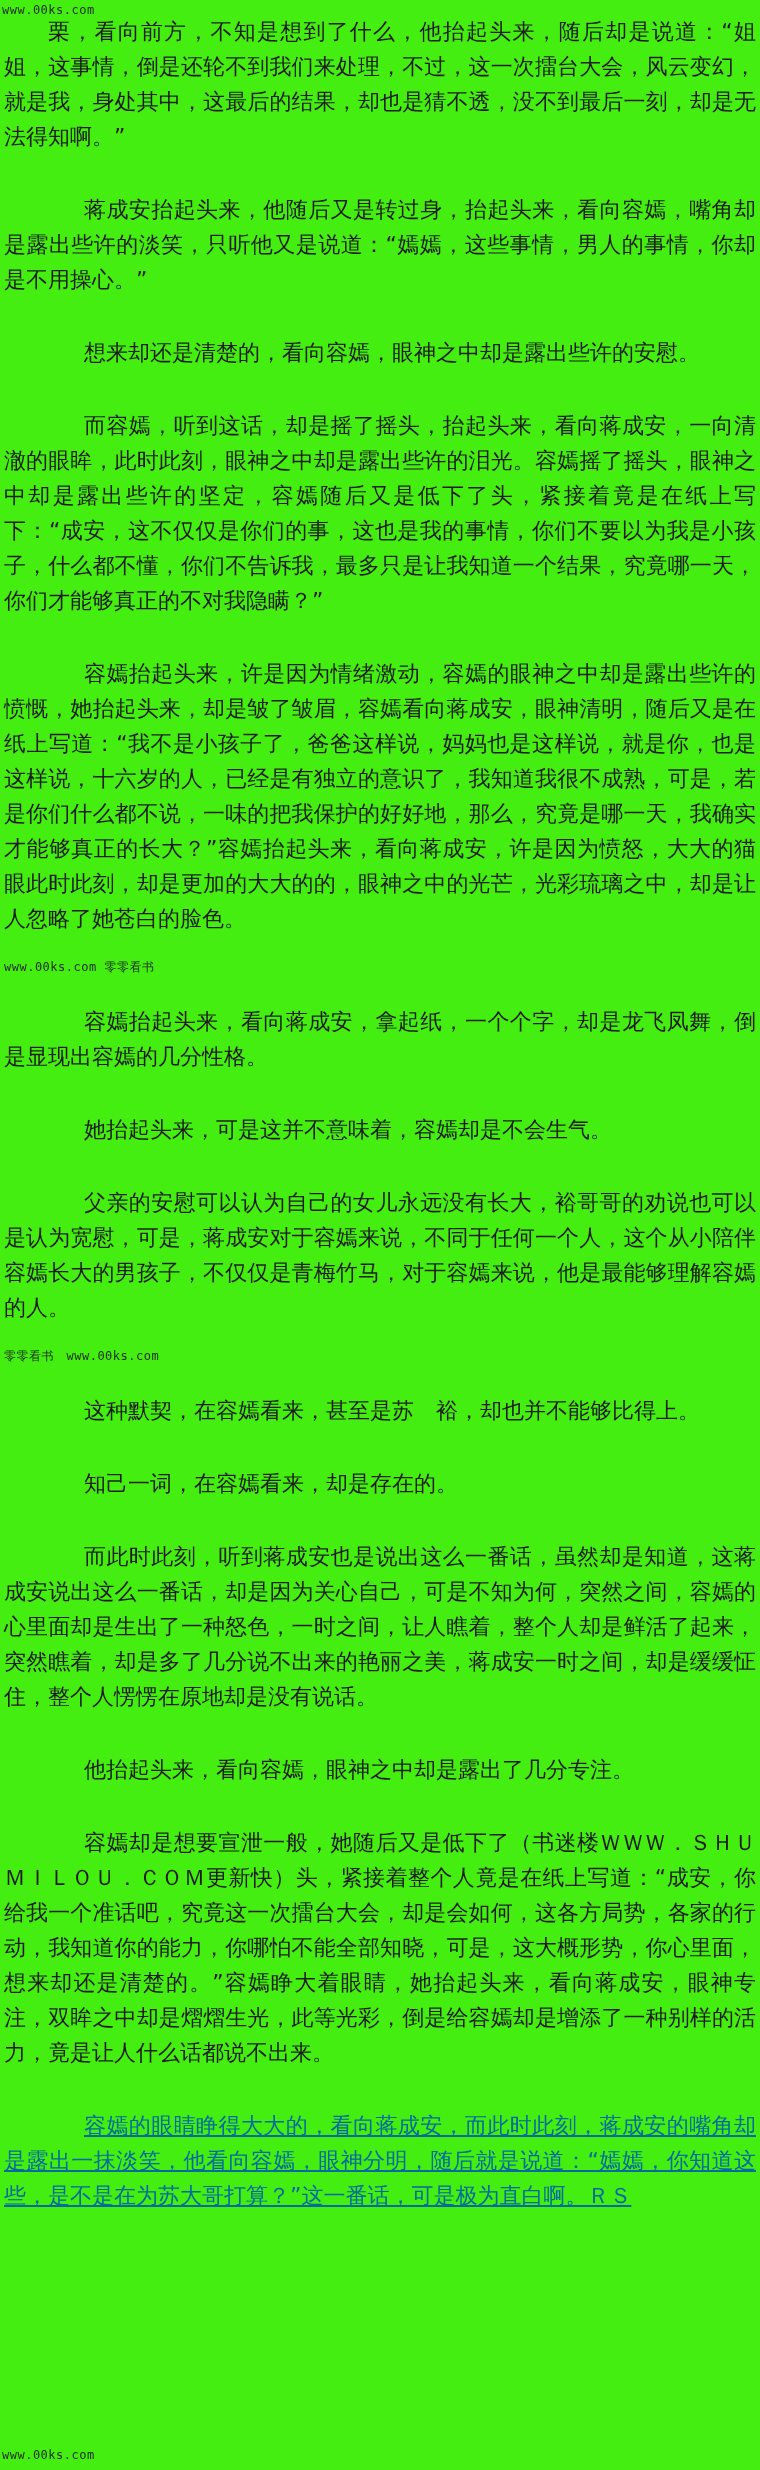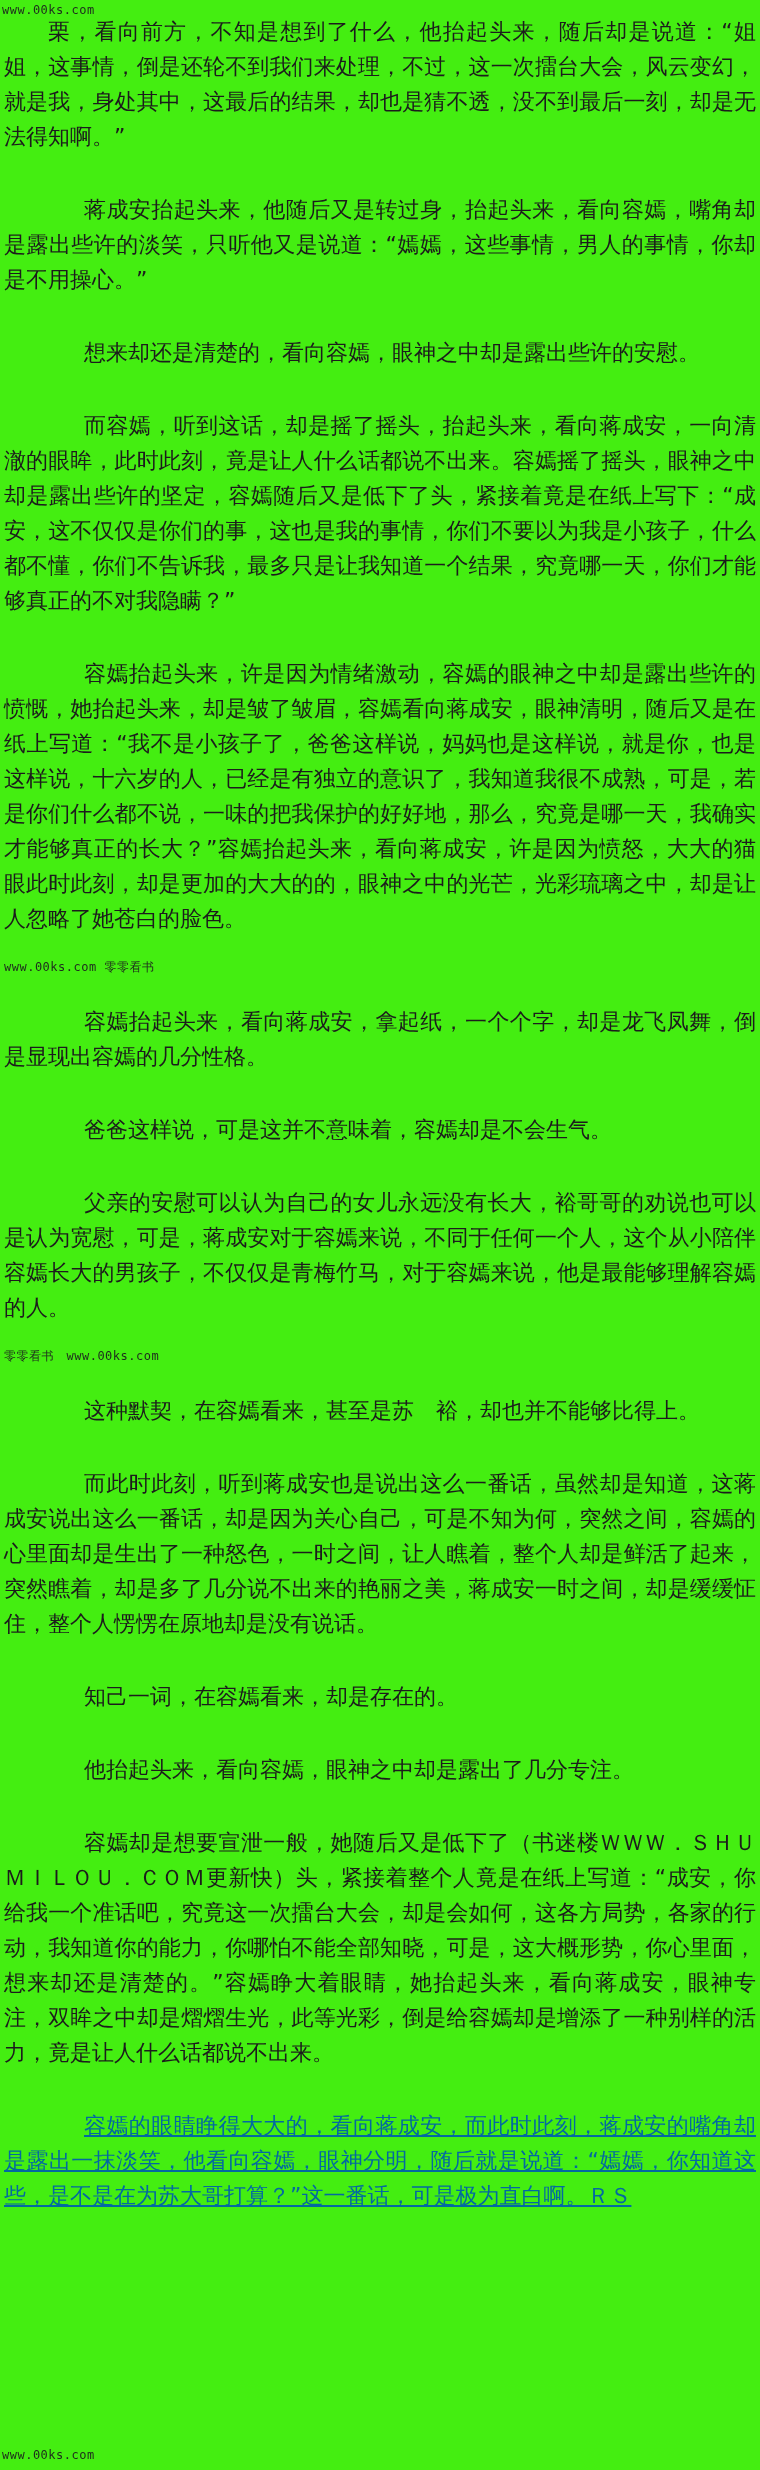--- a/index.html
+++ b/index.html
@@ -59,29 +59,29 @@
 </head>
 <body style="background: rgb(68, 238, 17);">
 
 <div class="page">
   <div class="wm wm-top">www.00ks.com</div>
 
   <div id="content">
       <div class="para continuation" style="color: rgb(28, 28, 28);">栗，看向前方，不知是想到了什么，他抬起头来，随后却是说道：“姐姐，这事情，倒是还轮不到我们来处理，不过，这一次擂台大会，风云变幻，就是我，身处其中，这最后的结果，却也是猜不透，没不到最后一刻，却是无法得知啊。”</div>
       <div class="para" style="color: rgb(28, 28, 28);">蒋成安抬起头来，他随后又是转过身，抬起头来，看向容嫣，嘴角却是露出些许的淡笑，只听他又是说道：“嫣嫣，这些事情，男人的事情，你却是不用操心。”</div>
       <div class="para" style="color: rgb(28, 28, 28);">想来却还是清楚的，看向容嫣，眼神之中却是露出些许的安慰。</div>
-      <div class="para" style="color: rgb(28, 28, 28);">而容嫣，听到这话，却是摇了摇头，抬起头来，看向蒋成安，一向清澈的眼眸，此时此刻，竟是让人什么话都说不出来。容嫣摇了摇头，眼神之中却是露出些许的坚定，容嫣随后又是低下了头，紧接着竟是在纸上写下：“成安，这不仅仅是你们的事，这也是我的事情，你们不要以为我是小孩子，什么都不懂，你们不告诉我，最多只是让我知道一个结果，究竟哪一天，你们才能够真正的不对我隐瞒？”</div>
+      <div class="para" style="color: rgb(28, 28, 28);">而容嫣，听到这话，却是摇了摇头，抬起头来，看向蒋成安，一向清澈的眼眸，此时此刻，眼神之中却是露出些许的泪光。容嫣摇了摇头，眼神之中却是露出些许的坚定，容嫣随后又是低下了头，紧接着竟是在纸上写下：“成安，这不仅仅是你们的事，这也是我的事情，你们不要以为我是小孩子，什么都不懂，你们不告诉我，最多只是让我知道一个结果，究竟哪一天，你们才能够真正的不对我隐瞒？”</div>
       <div class="para" style="color: rgb(28, 28, 28);">容嫣抬起头来，许是因为情绪激动，容嫣的眼神之中却是露出些许的愤慨，她抬起头来，却是皱了皱眉，容嫣看向蒋成安，眼神清明，随后又是在纸上写道：“我不是小孩子了，爸爸这样说，妈妈也是这样说，就是你，也是这样说，十六岁的人，已经是有独立的意识了，我知道我很不成熟，可是，若是你们什么都不说，一味的把我保护的好好地，那么，究竟是哪一天，我确实才能够真正的长大？”容嫣抬起头来，看向蒋成安，许是因为愤怒，大大的猫眼此时此刻，却是更加的大大的的，眼神之中的光芒，光彩琉璃之中，却是让人忽略了她苍白的脸色。</div>
       <div class="wm wm-inline">www.00ks.com 零零看书</div>
       <div class="para" style="color: rgb(28, 28, 28);">容嫣抬起头来，看向蒋成安，拿起纸，一个个字，却是龙飞凤舞，倒是显现出容嫣的几分性格。</div>
-      <div class="para" style="color: rgb(28, 28, 28);">爸爸这样说，可是这并不意味着，容嫣却是不会生气。</div>
+      <div class="para" style="color: rgb(28, 28, 28);">她抬起头来，可是这并不意味着，容嫣却是不会生气。</div>
       <div class="para" style="color: rgb(28, 28, 28);">父亲的安慰可以认为自己的女儿永远没有长大，裕哥哥的劝说也可以是认为宽慰，可是，蒋成安对于容嫣来说，不同于任何一个人，这个从小陪伴容嫣长大的男孩子，不仅仅是青梅竹马，对于容嫣来说，他是最能够理解容嫣的人。</div>
       <div class="wm wm-inline">零零看书　www.00ks.com</div>
       <div class="para" style="color: rgb(28, 28, 28);">这种默契，在容嫣看来，甚至是苏　裕，却也并不能够比得上。</div>
+      <div class="para" style="color: rgb(28, 28, 28);">知己一词，在容嫣看来，却是存在的。</div>
       <div class="para" style="color: rgb(28, 28, 28);">而此时此刻，听到蒋成安也是说出这么一番话，虽然却是知道，这蒋成安说出这么一番话，却是因为关心自己，可是不知为何，突然之间，容嫣的心里面却是生出了一种怒色，一时之间，让人瞧着，整个人却是鲜活了起来，突然瞧着，却是多了几分说不出来的艳丽之美，蒋成安一时之间，却是缓缓怔住，整个人愣愣在原地却是没有说话。</div>
-      <div class="para" style="color: rgb(28, 28, 28);">知己一词，在容嫣看来，却是存在的。</div>
       <div class="para" style="color: rgb(28, 28, 28);">他抬起头来，看向容嫣，眼神之中却是露出了几分专注。</div>
       <div class="para" style="color: rgb(28, 28, 28);">容嫣却是想要宣泄一般，她随后又是低下了（书迷楼ＷＷＷ．ＳＨＵＭＩＬＯＵ．ＣＯＭ更新快）头，紧接着整个人竟是在纸上写道：“成安，你给我一个准话吧，究竟这一次擂台大会，却是会如何，这各方局势，各家的行动，我知道你的能力，你哪怕不能全部知晓，可是，这大概形势，你心里面，想来却还是清楚的。”容嫣睁大着眼睛，她抬起头来，看向蒋成安，眼神专注，双眸之中却是熠熠生光，此等光彩，倒是给容嫣却是增添了一种别样的活力，竟是让人什么话都说不出来。</div>
       <div class="para" style="color: #0369a1; text-decoration: underline;">容嫣的眼睛睁得大大的，看向蒋成安，而此时此刻，蒋成安的嘴角却是露出一抹淡笑，他看向容嫣，眼神分明，随后就是说道：“嫣嫣，你知道这些，是不是在为苏大哥打算？”这一番话，可是极为直白啊。ＲＳ</div>
     </div>
 
   <div class="wm wm-bottom">www.00ks.com</div>
 </div>
 
 </body></html>

